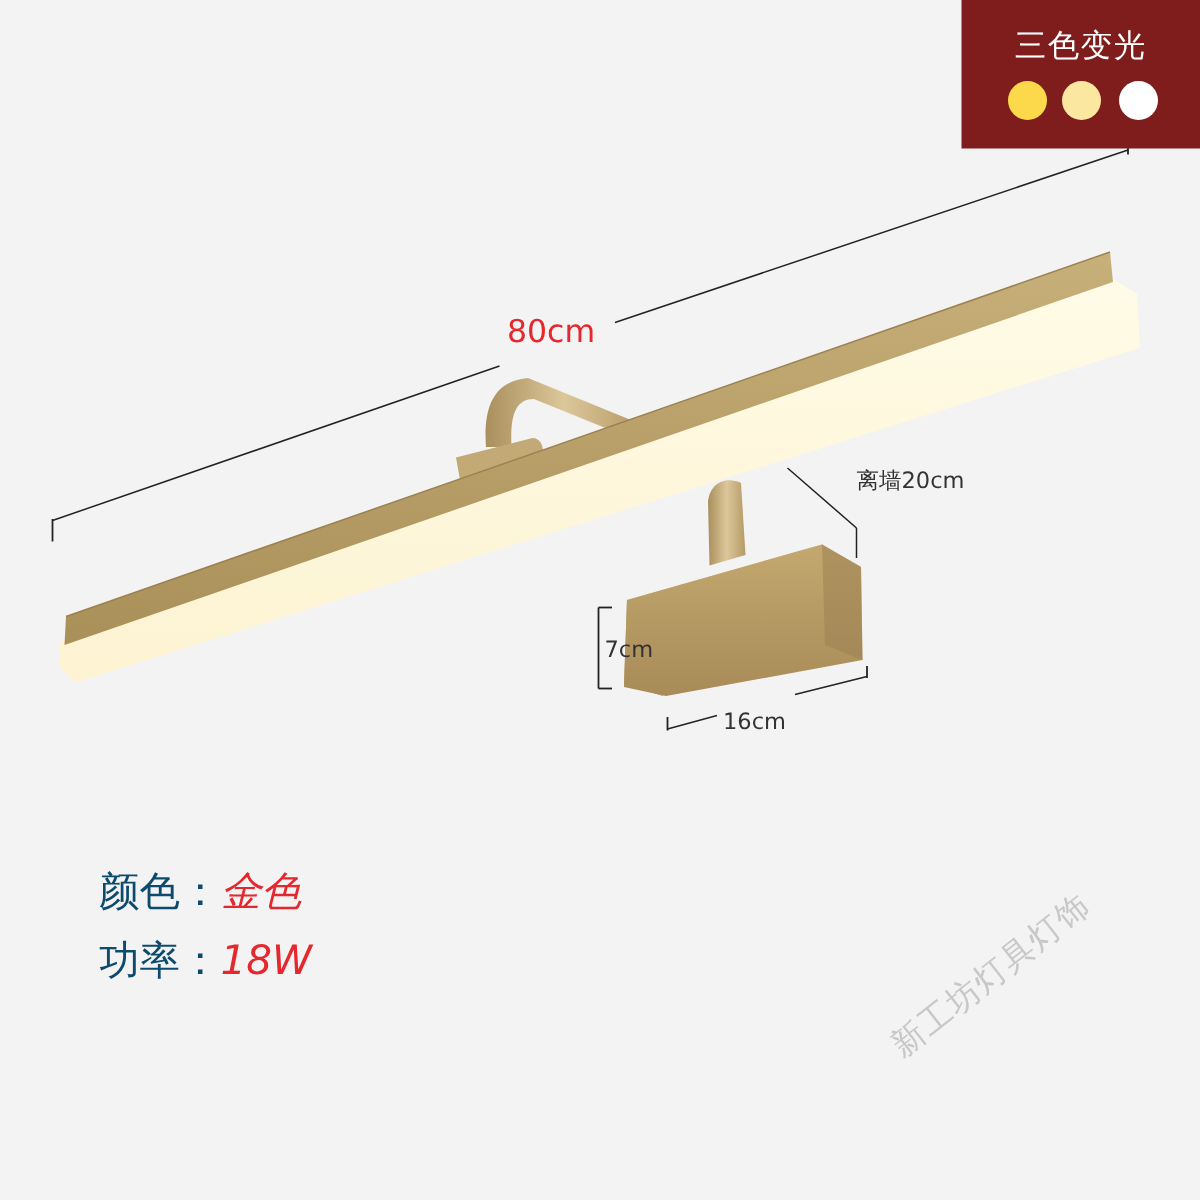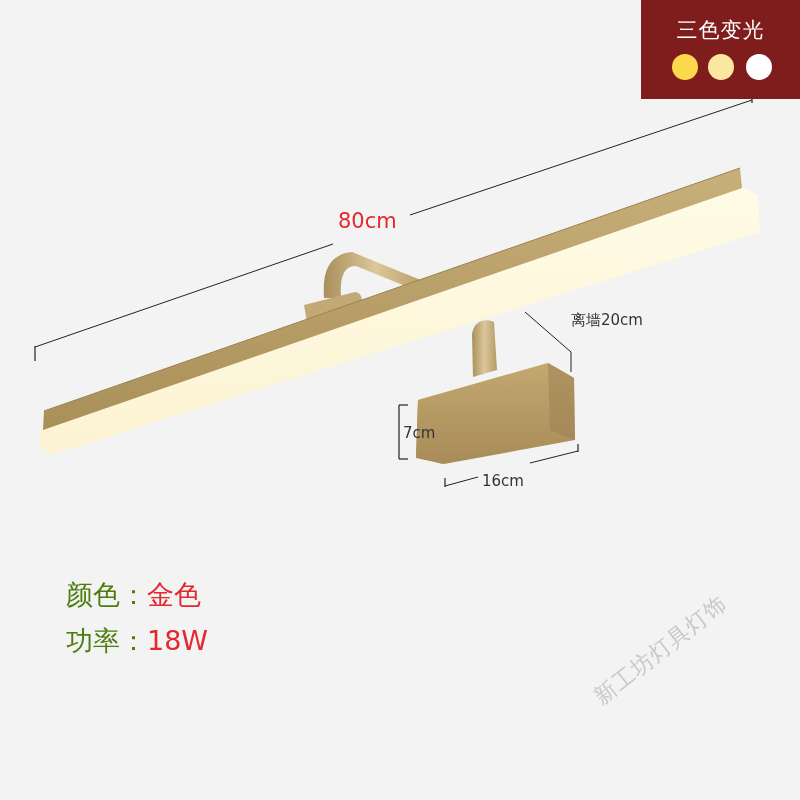--- a/index.html
+++ b/index.html
@@ -20,22 +20,22 @@
   }
   .dot { position: absolute; top: 54px; width: 26px; height: 26px; border-radius: 50%; }
   .label {
     position: absolute; color: #333333; font-size: 15px; white-space: nowrap;
   }
   .dim-main {
     position: absolute; left: 338px; top: 209px; color: #e4282e; font-size: 21px;
   }
   .spec-list { position: absolute; left: 66px; top: 572px; }
   .spec-row { height: 45.5px; font-size: 27px; line-height: 45px; white-space: nowrap; }
-  .spec-key { color: #4d7c0f; }
-  .spec-val { color: #e4282e; }
+  .spec-key { color: #0c4a6e; }
+  .spec-val { color: #e4282e; font-style: italic; }
   .watermark {
     position: absolute; left: 588px; top: 688px; color: #c8c8c8; font-size: 22px;
     transform: rotate(-38deg); transform-origin: left top; white-space: nowrap; letter-spacing: 1px;
   }
 </style>
 </head>
 <body>
 
 <div class="scene">
   <svg width="800" height="800" viewBox="0 0 800 800" style="position:absolute;left:0;top:0">

